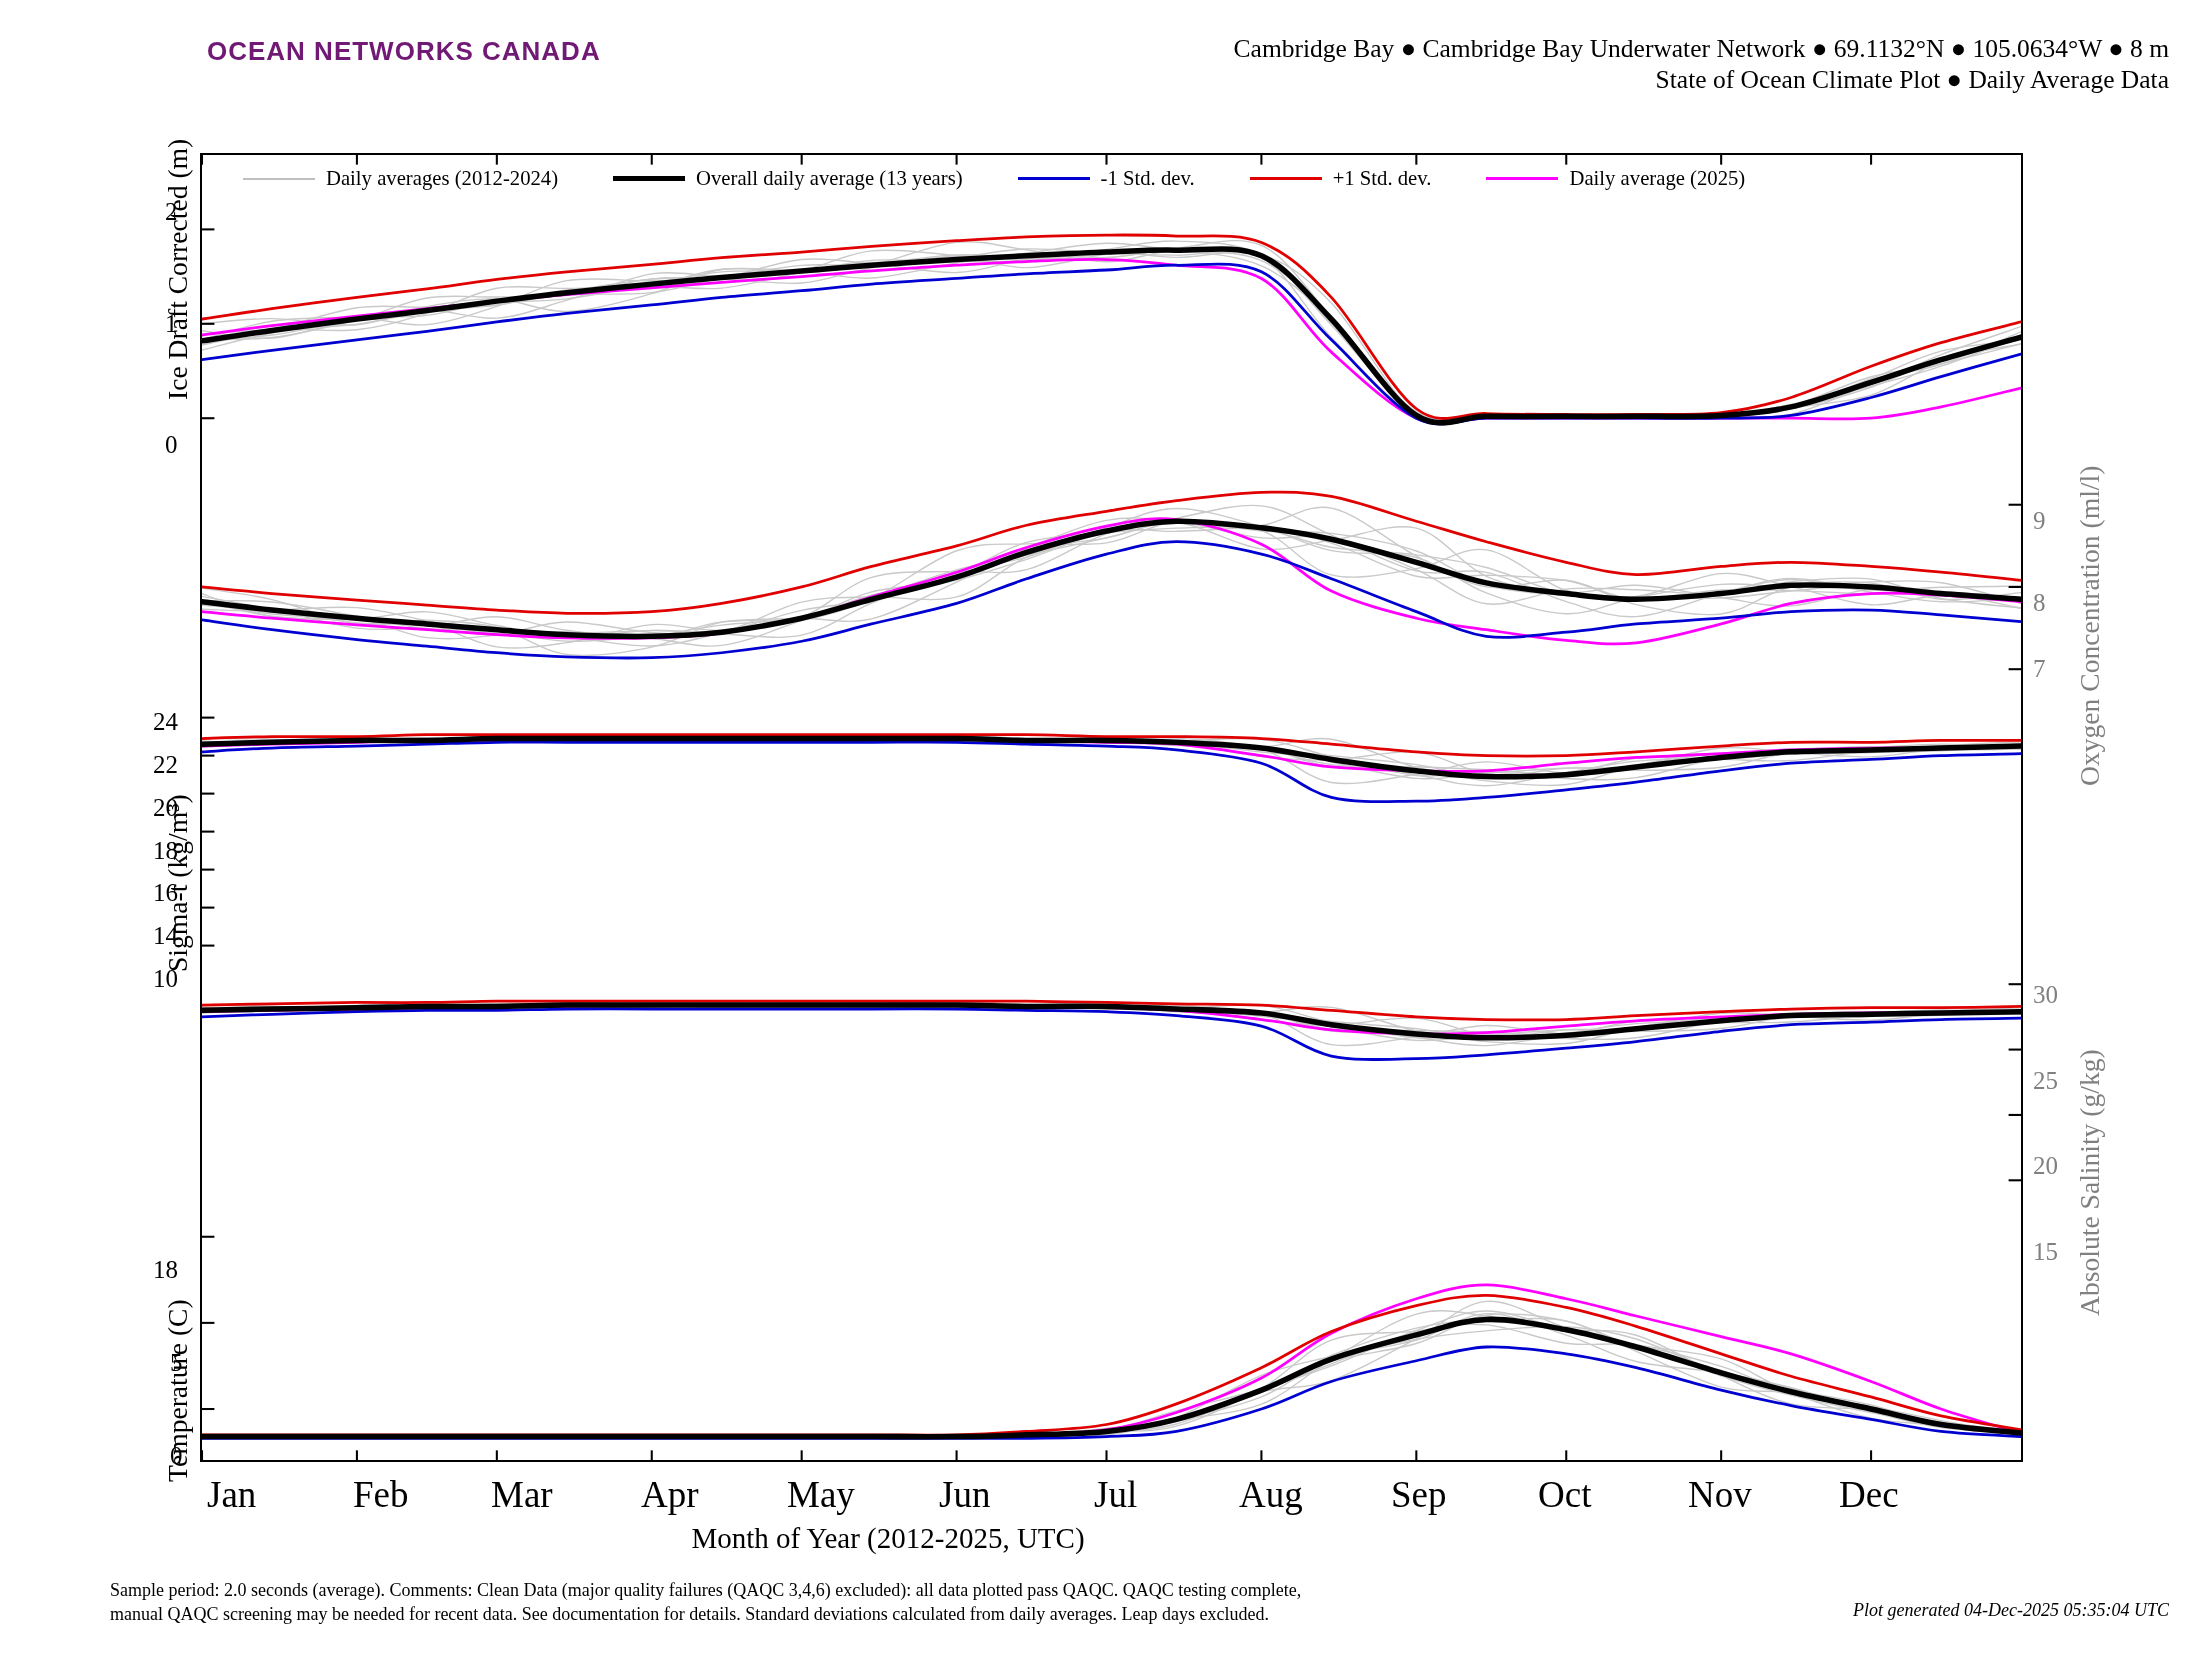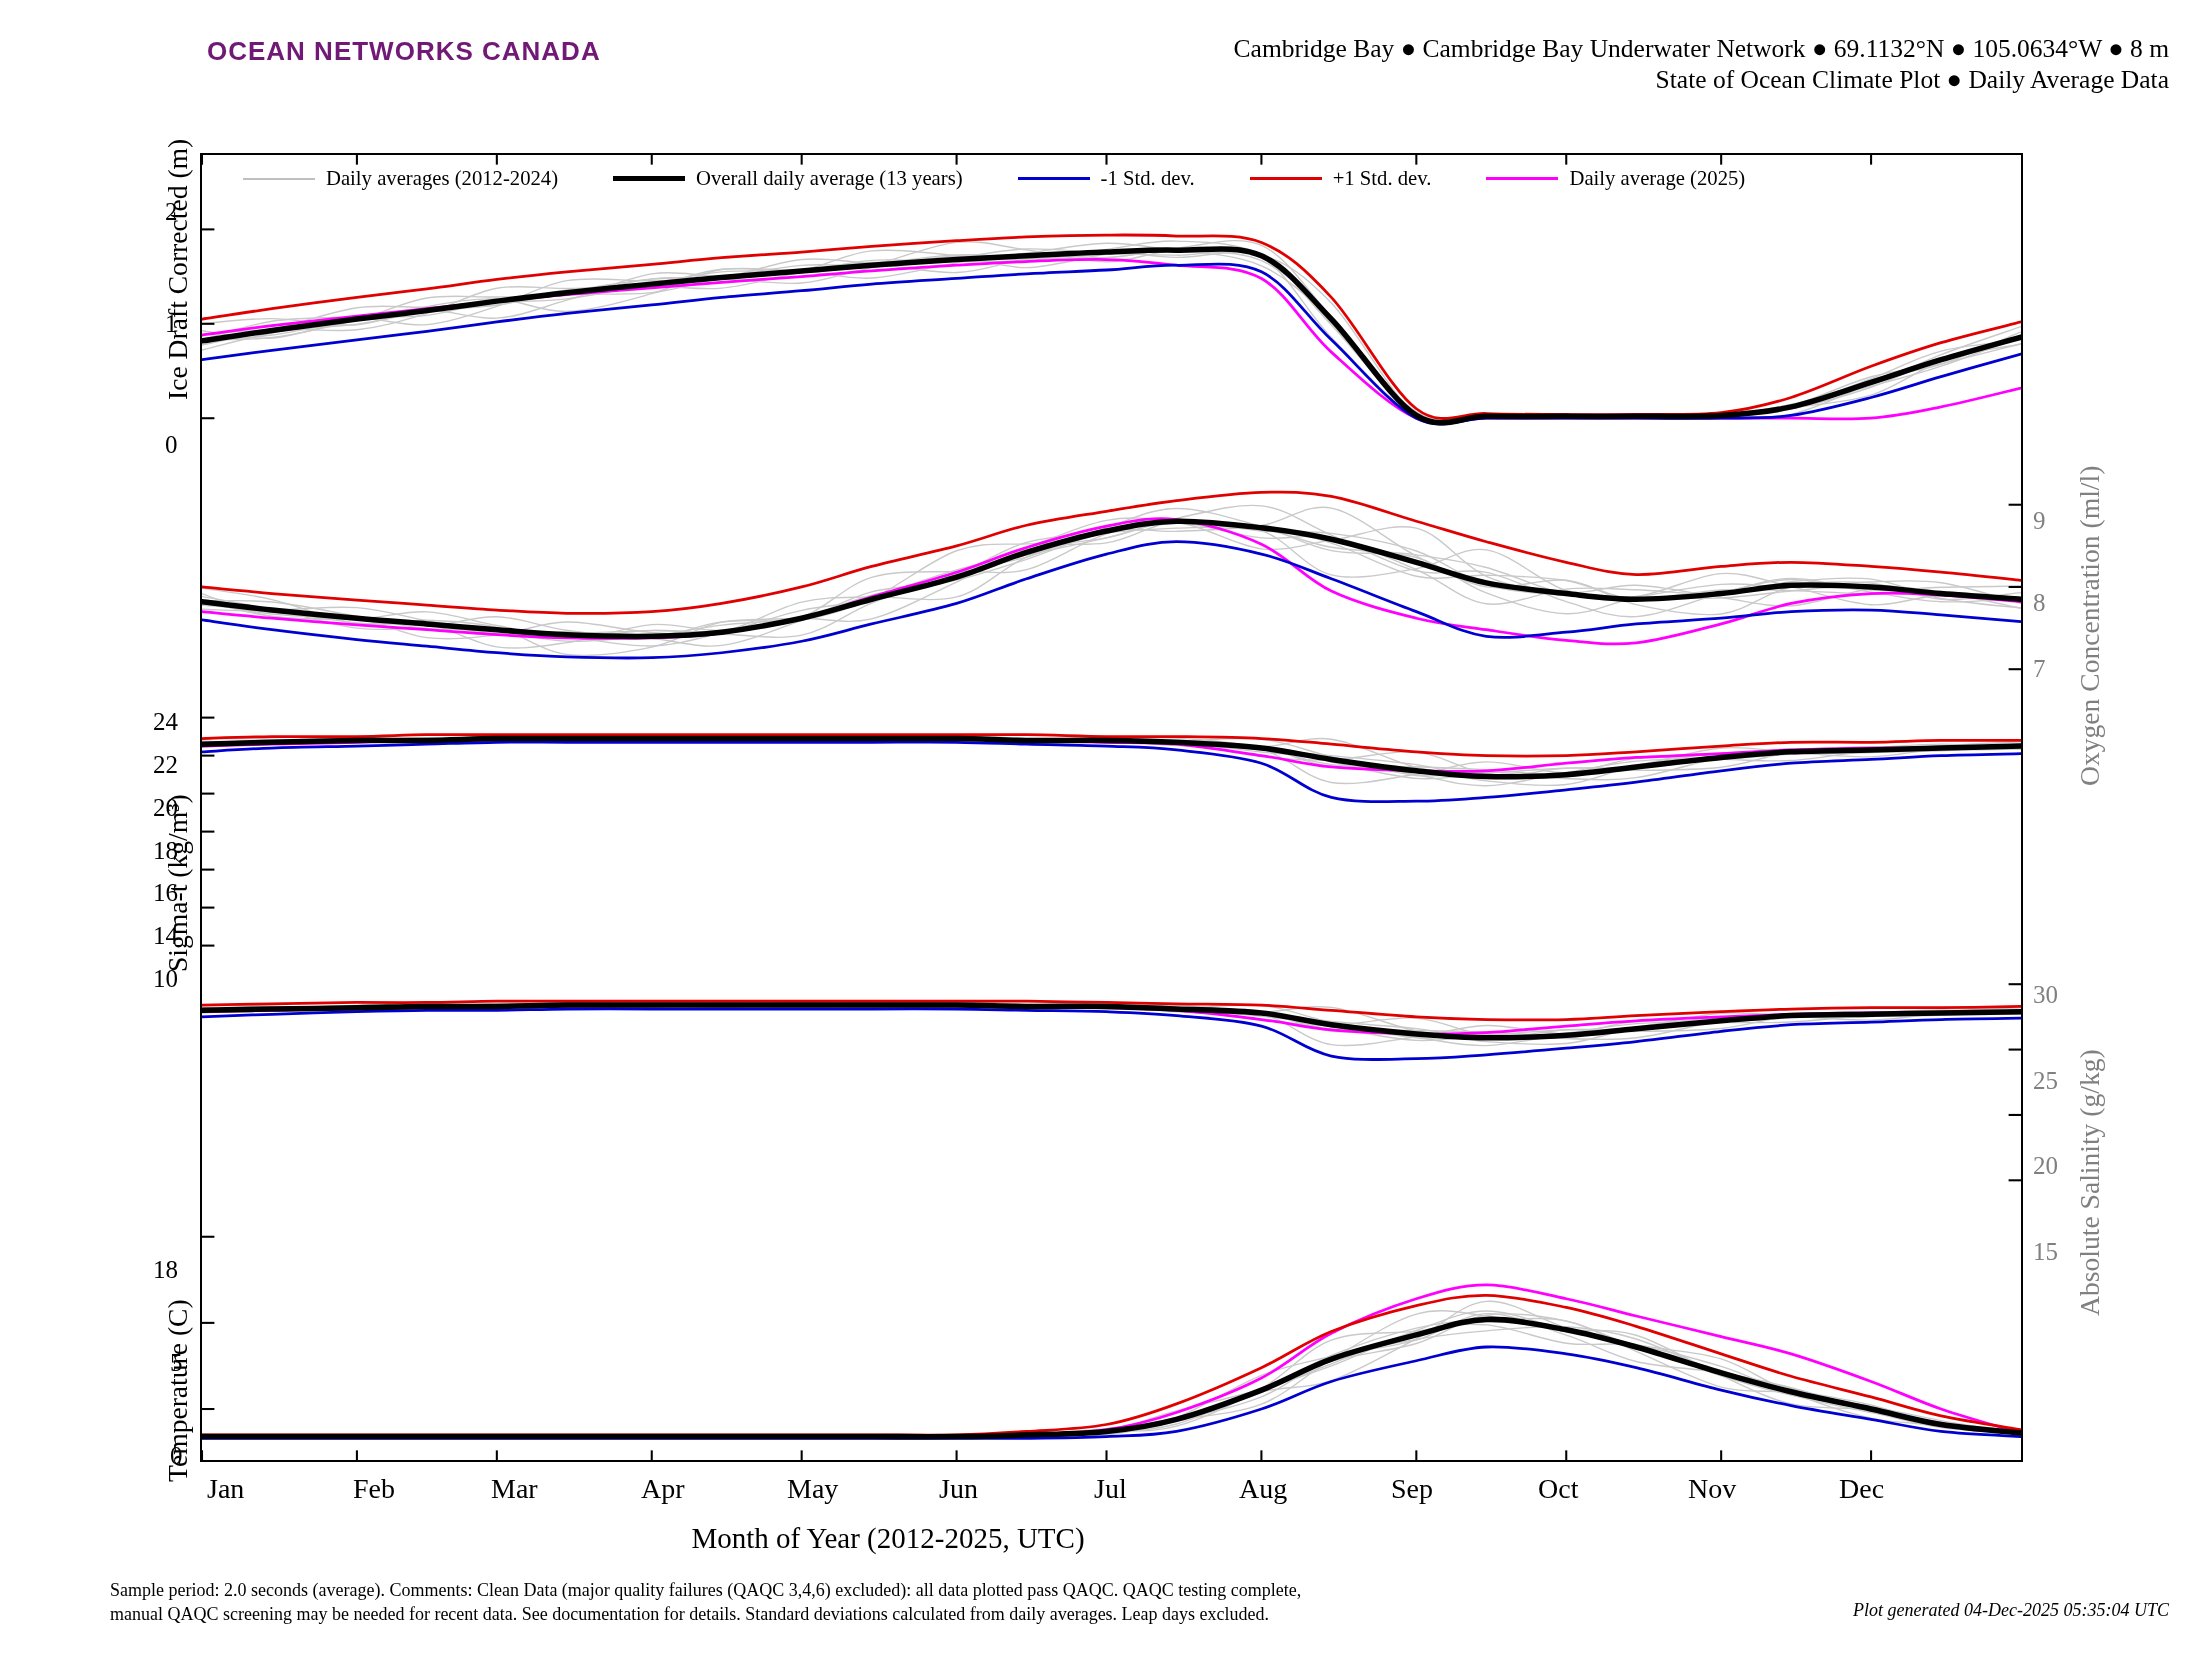--- a/index.html
+++ b/index.html
@@ -91,21 +91,21 @@
     white-space: nowrap;
   }
   .tick-label-right {
     position: absolute;
     font-size: 25px;
     color: #808080;
     white-space: nowrap;
   }
   .xtick-label {
     position: absolute;
-    font-size: 28px;
+    font-size: 37px;
     white-space: nowrap;
     text-align: right;
   }
   .xaxis-title {
     position: absolute;
     font-size: 29px;
     white-space: nowrap;
   }
   .footer {
     position: absolute;

